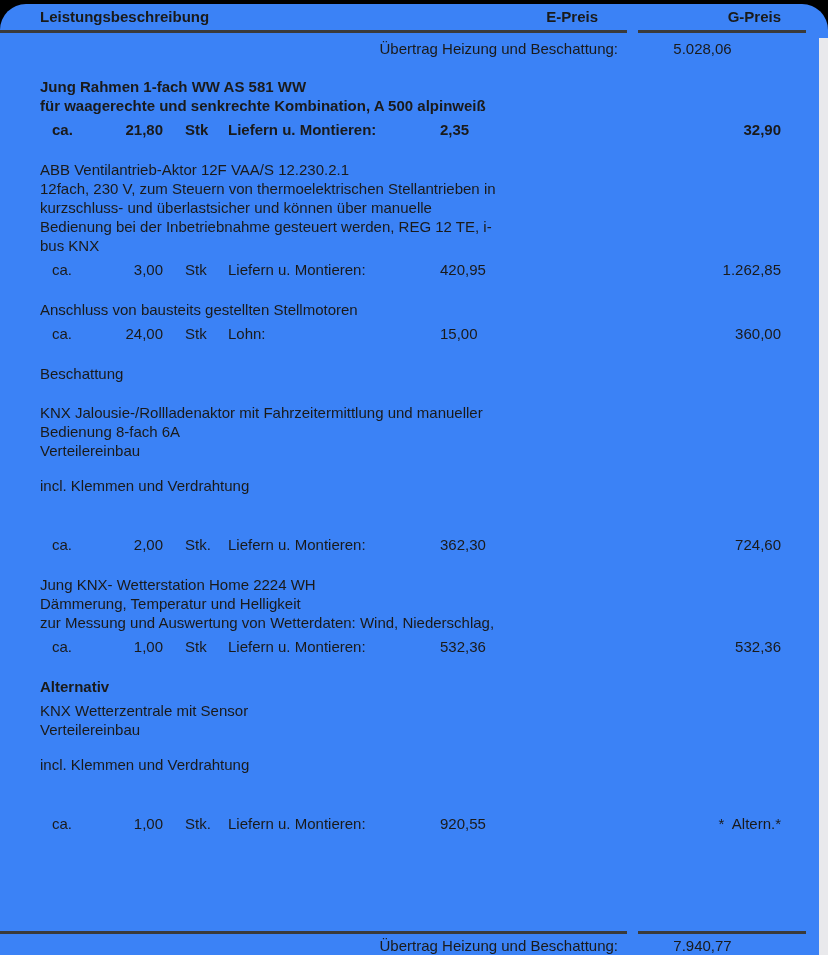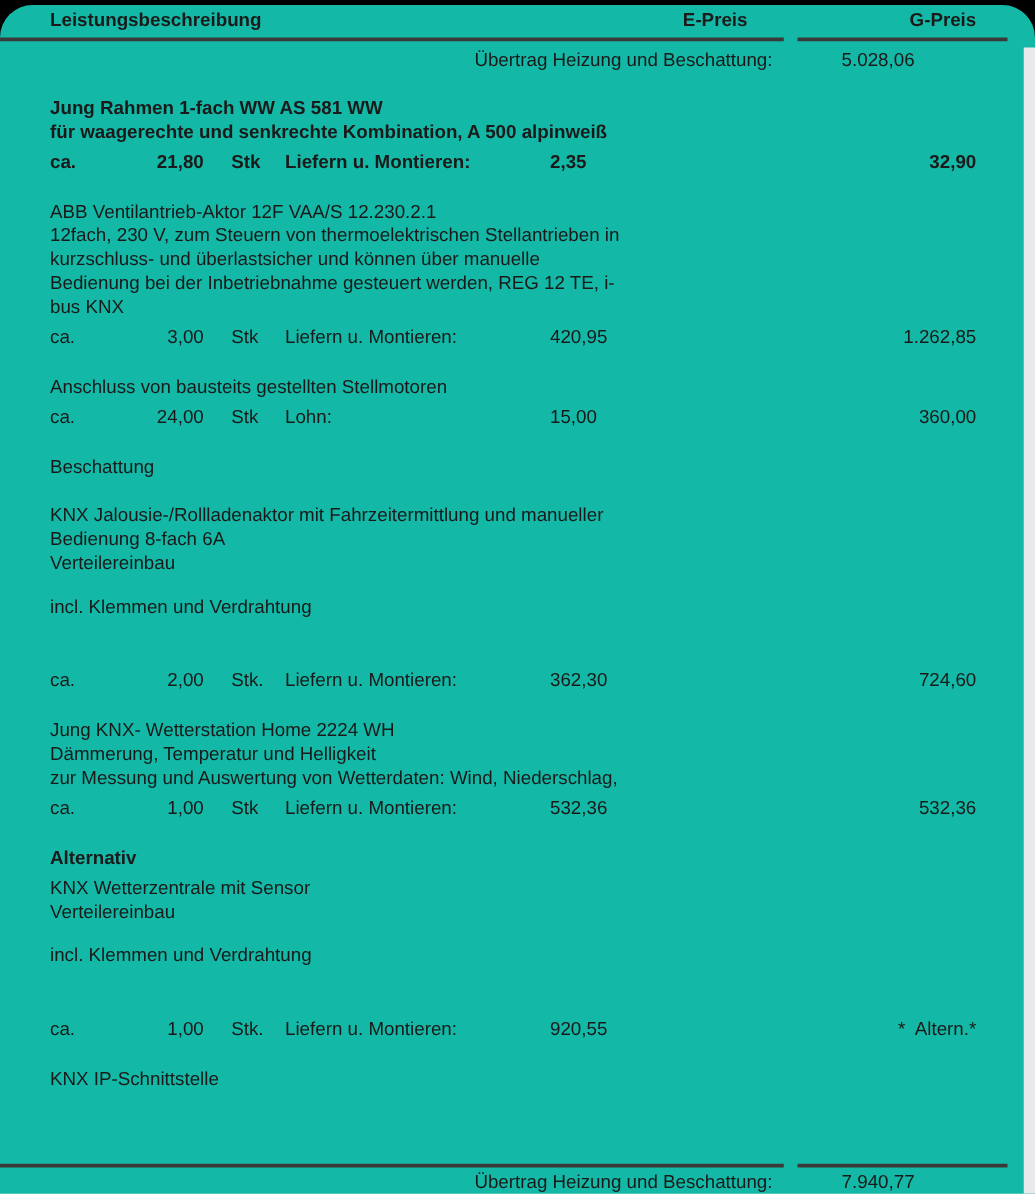--- a/index.html
+++ b/index.html
@@ -10,21 +10,21 @@
     font-family: "Liberation Sans", sans-serif;
   }
   .frame-top {
     position: absolute; top: 0; left: 0;
     width: 828px; height: 38px;
     background: #000000;
   }
   .page {
     position: absolute; top: 4px; left: 0;
     width: 828px; height: 951px;
-    background: #14b8a6;
+    background: #3b82f6;
     border-radius: 26px 26px 0 0;
     overflow: hidden;
   }
   .side-strip {
     position: absolute; top: 34px; right: 0; bottom: 0;
     width: 9px;
     background: #e9e9ec;
   }
   .rule {
     position: absolute;
@@ -55,21 +55,21 @@
   .carry-bottom { position: absolute; top: 933px; left: 40px; width: 741px; font-size: 15px; color: #1a1a1a; }
 
   .iblock { margin-top: 20px; }
   .iblock:first-child { margin-top: 18px; font-weight: bold; }
   .iline { line-height: 19px; height: 19px; white-space: nowrap; }
   .blank { height: 16px; }
   .iheading { font-weight: bold; line-height: 19px; height: 19px; margin-bottom: 5px; }
 
   .irow { position: relative; height: 19px; margin-top: 6px; }
   .irow.gap { margin-top: 41px; }
-  .irow .c-ca     { position: absolute; left: 0; }
+  .irow .c-ca     { position: absolute; left: 12px; }
   .irow .c-qty    { position: absolute; left: 40px; width: 83px; text-align: right; }
   .irow .c-unit   { position: absolute; left: 145px; }
   .irow .c-action { position: absolute; left: 188px; }
   .irow .c-eprice { position: absolute; left: 400px; width: 178px; text-align: left; }
   .irow .c-gprice { position: absolute; left: 560px; width: 181px; text-align: right; white-space: pre; }
 </style>
 </head>
 <body>
 
 <div class="frame-top"></div>
@@ -166,23 +166,20 @@
             <div class="iline">incl. Klemmen und Verdrahtung</div>
             <div class="irow gap">
               <span class="c-ca">ca.</span>
               <span class="c-qty">1,00</span>
               <span class="c-unit">Stk.</span>
               <span class="c-action">Liefern u. Montieren:</span>
               <span class="c-eprice">920,55</span>
               <span class="c-gprice">*  Altern.*</span>
             </div>
           </div>
-          <div class="iblock">
-            <div class="iline">KNX IP-Schnittstelle</div>
-          </div>
         </div>
     </div>
   </div>
 
   <div class="rule rule-top-left"></div>
   <div class="rule rule-top-right"></div>
   <div class="rule rule-bottom-left"></div>
   <div class="rule rule-bottom-right"></div>
 
   <div class="carry carry-bottom">

